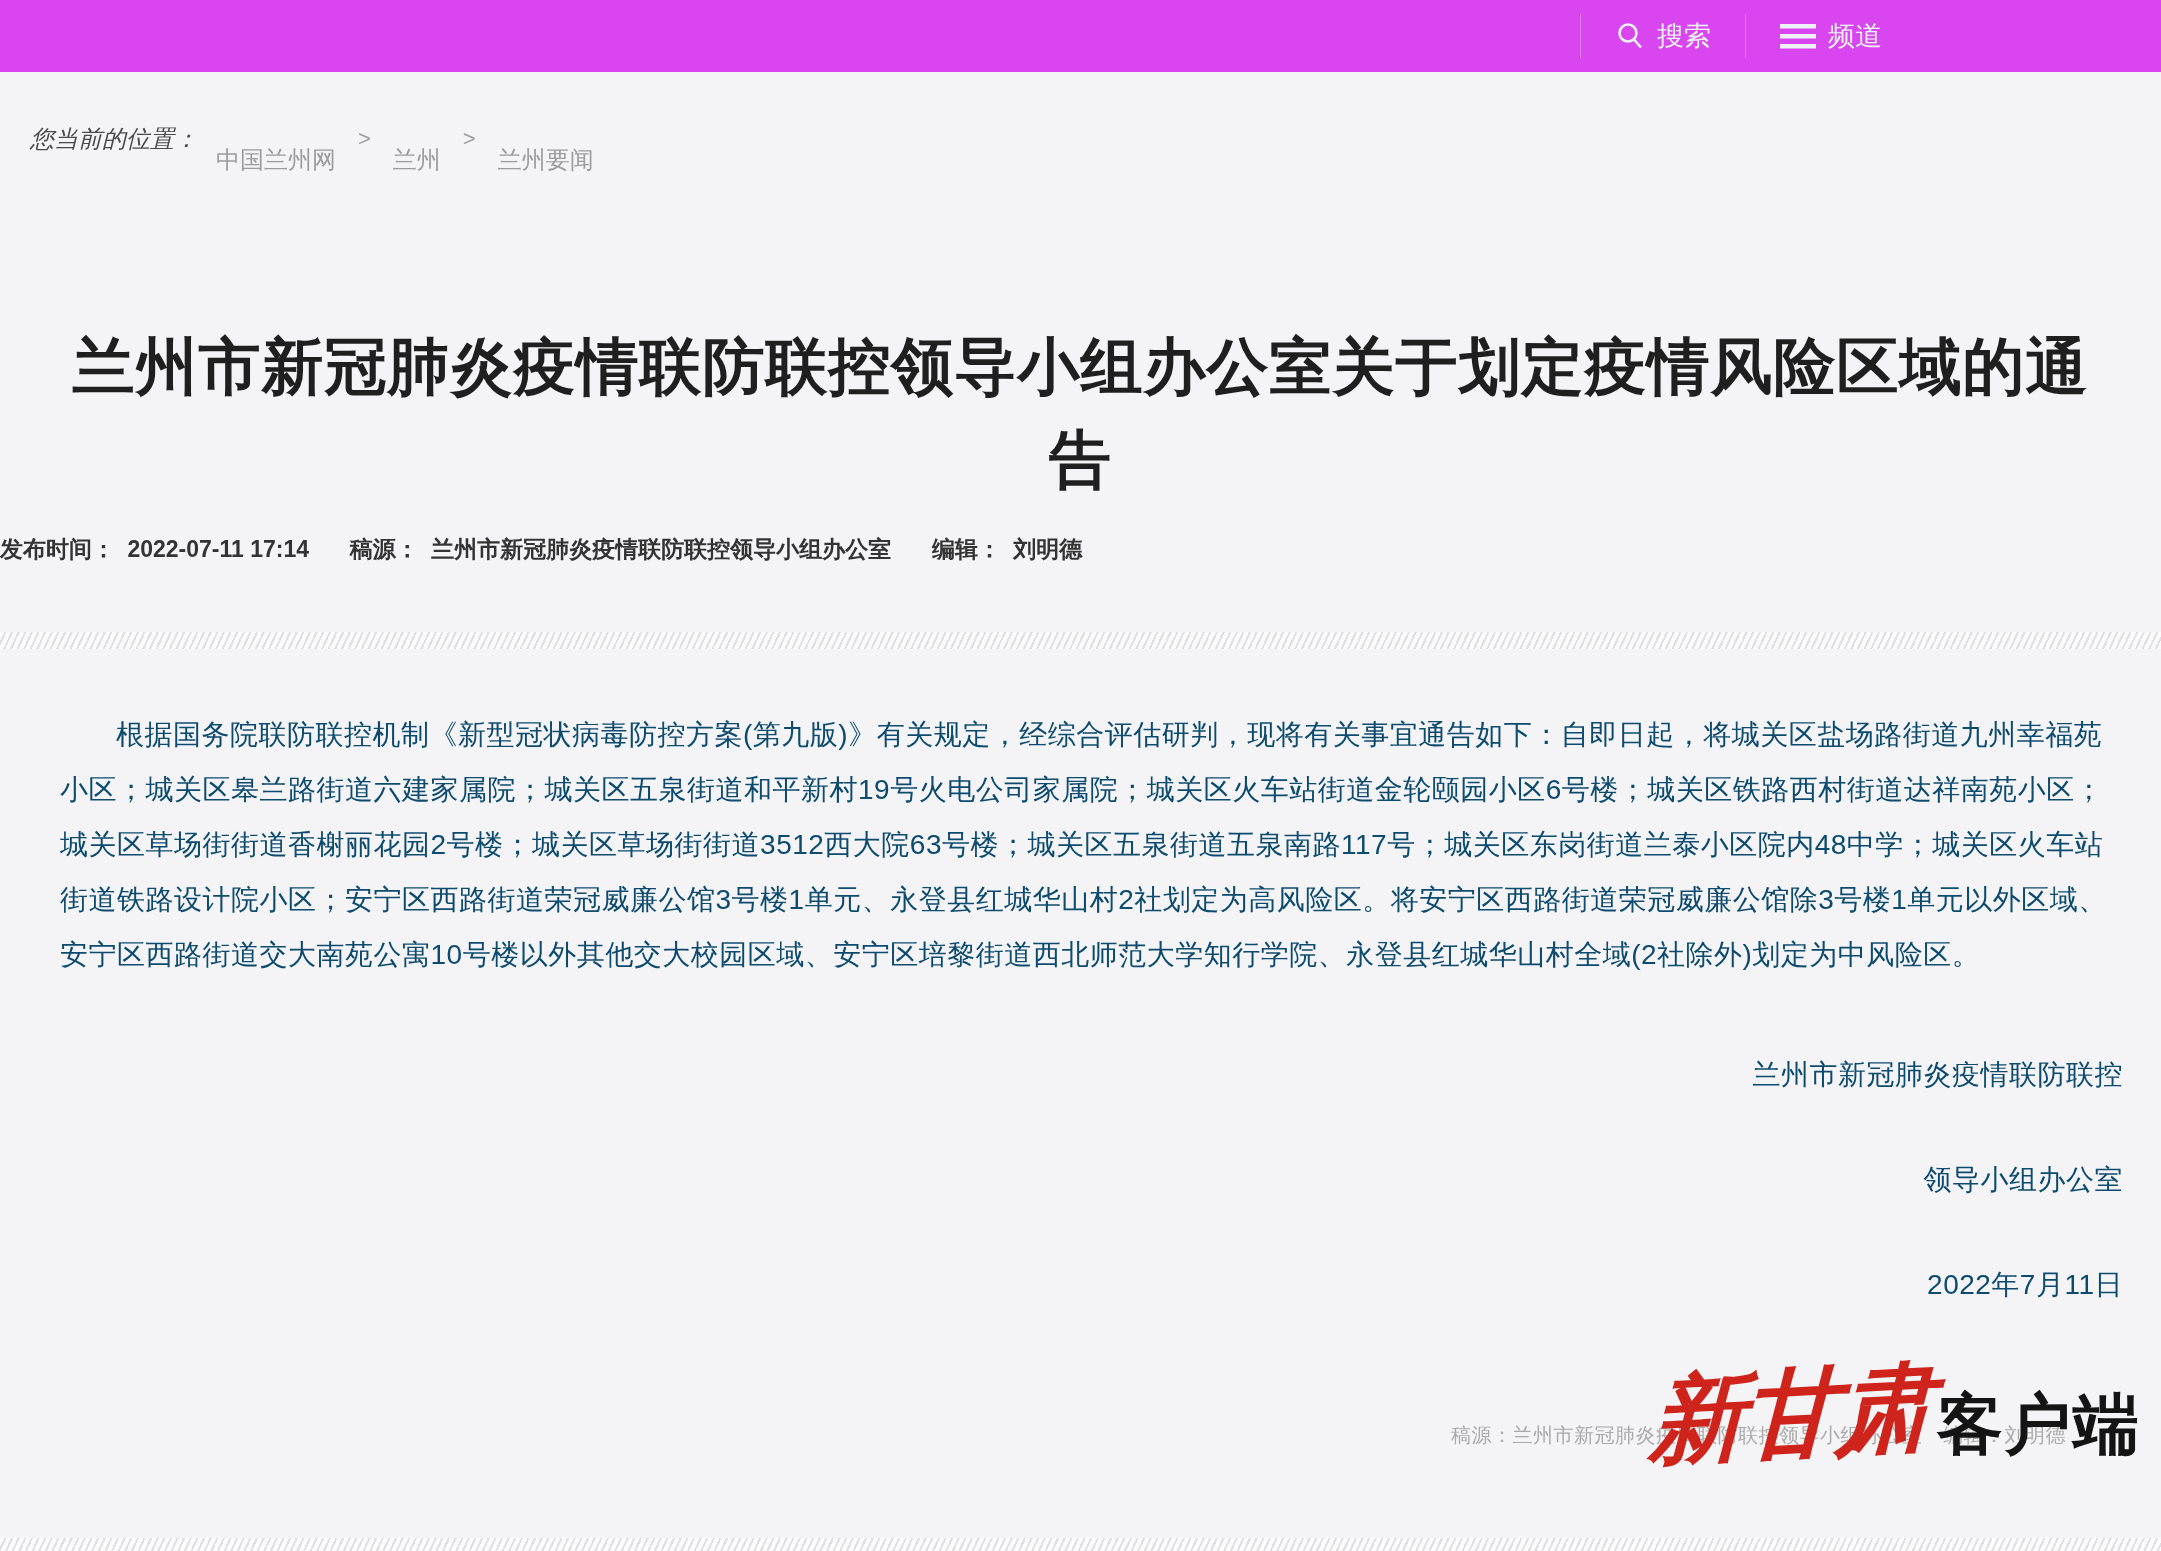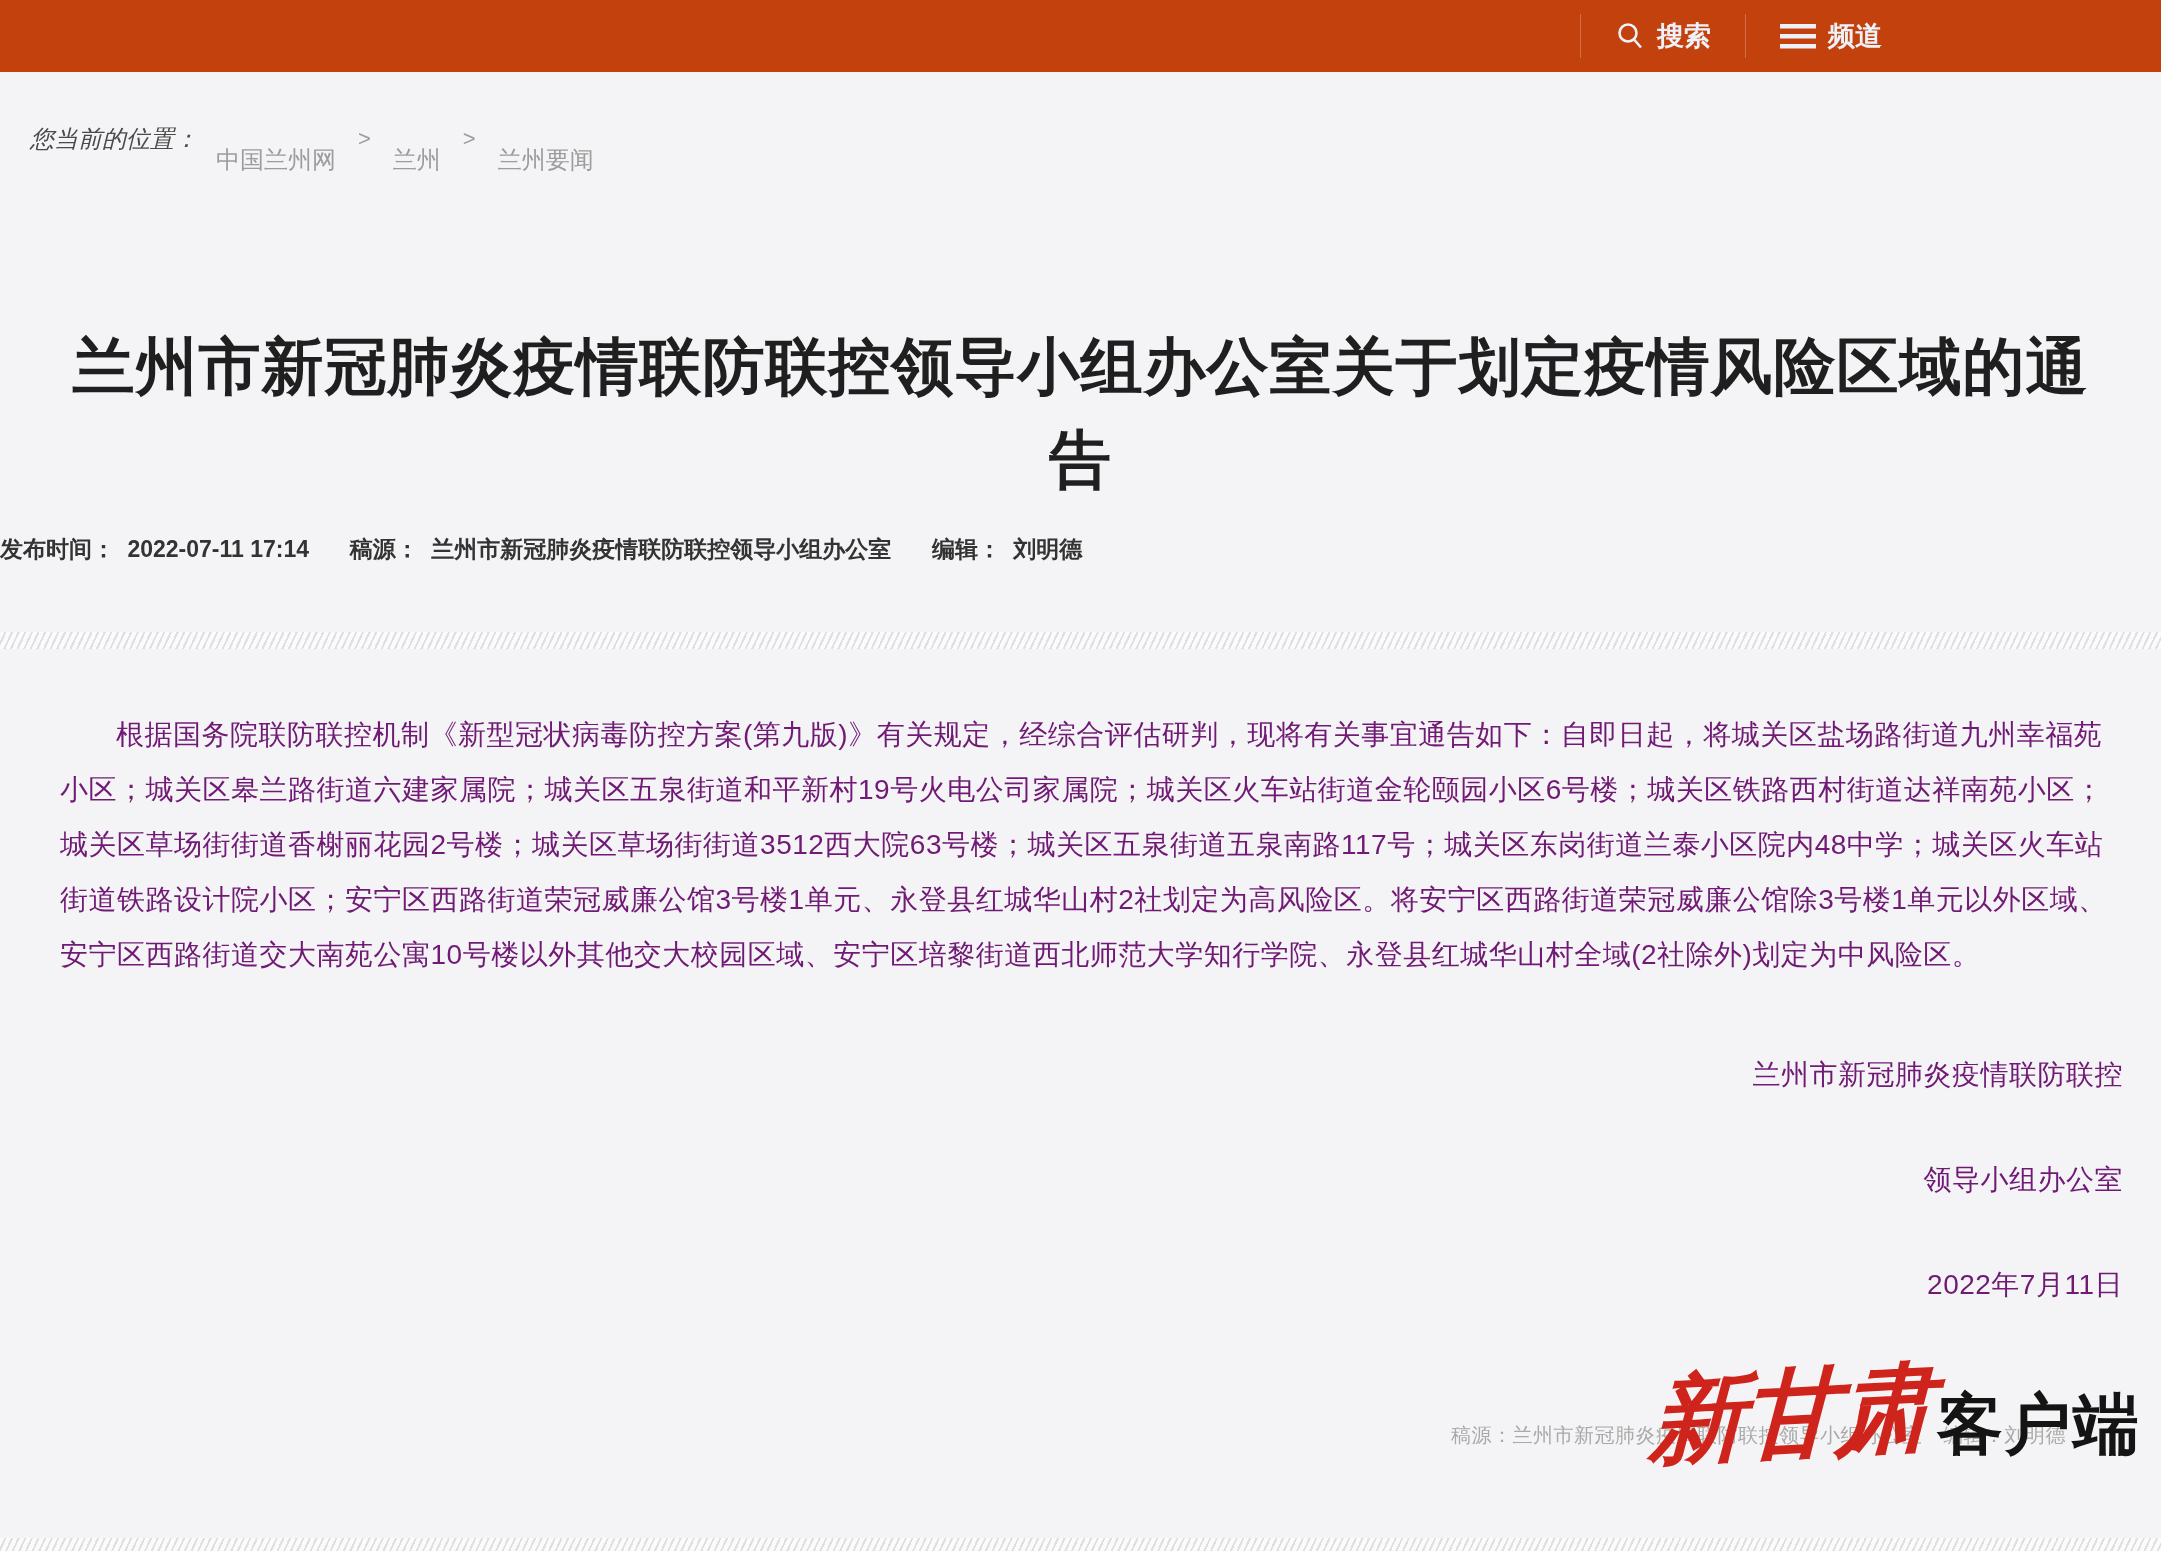--- a/index.html
+++ b/index.html
@@ -7,22 +7,22 @@
   body {
     font-family:"Liberation Sans","DejaVu Sans",sans-serif;
     background:#f4f4f6;
     color:#3d3d3d;
     overflow:hidden;
   }
   .page { width:2161px; height:1551px; position:relative; background:#f4f4f6; }
 
   
   .navbar {
-    height:72px; background:#c2410c;
-    display:flex; align-items:center; justify-content:flex-end;font-weight:bold;
+    height:72px; background:#d946ef;
+    display:flex; align-items:center; justify-content:flex-end;
   }
   .nav-right { display:flex; align-items:center; height:100%; margin-right:245px; }
   .nav-divider { width:1px; height:44px; background:rgba(255,255,255,0.25); }
   .nav-item {
     display:flex; align-items:center; gap:12px;
     padding:0 34px; height:100%; cursor:pointer;
     color:#eef1f8; font-size:27px;
   }
   .nav-item .icon { display:flex; align-items:center; }
 
@@ -57,21 +57,21 @@
     margin-top:67px;
     width:100%; height:17px;
     background:repeating-linear-gradient(115deg,#fbfbfc 0 4px,#e0e0e3 4px 6px);
   }
   .hatch-band.bottom { position:absolute; left:0; bottom:0; height:13px; margin:0; }
 
   
   article { margin-top:58px; padding:0 38px 0 60px; }
   article p {
     font-size:28px; line-height:55px; letter-spacing:0.5px;
-    color:#701a75; text-indent:2em; margin-bottom:50px;
+    color:#0c4a6e; text-indent:2em; margin-bottom:50px;
   }
   p.sig {
     text-align:right; text-indent:0;
     margin:0 0 50px 0; padding-right:0;
   }
   p.sig.first { margin-top:65px;font-family:Liberation Serif, serif; }
 
   
   .foot { position:relative; height:128px; }
   .foot-source {

